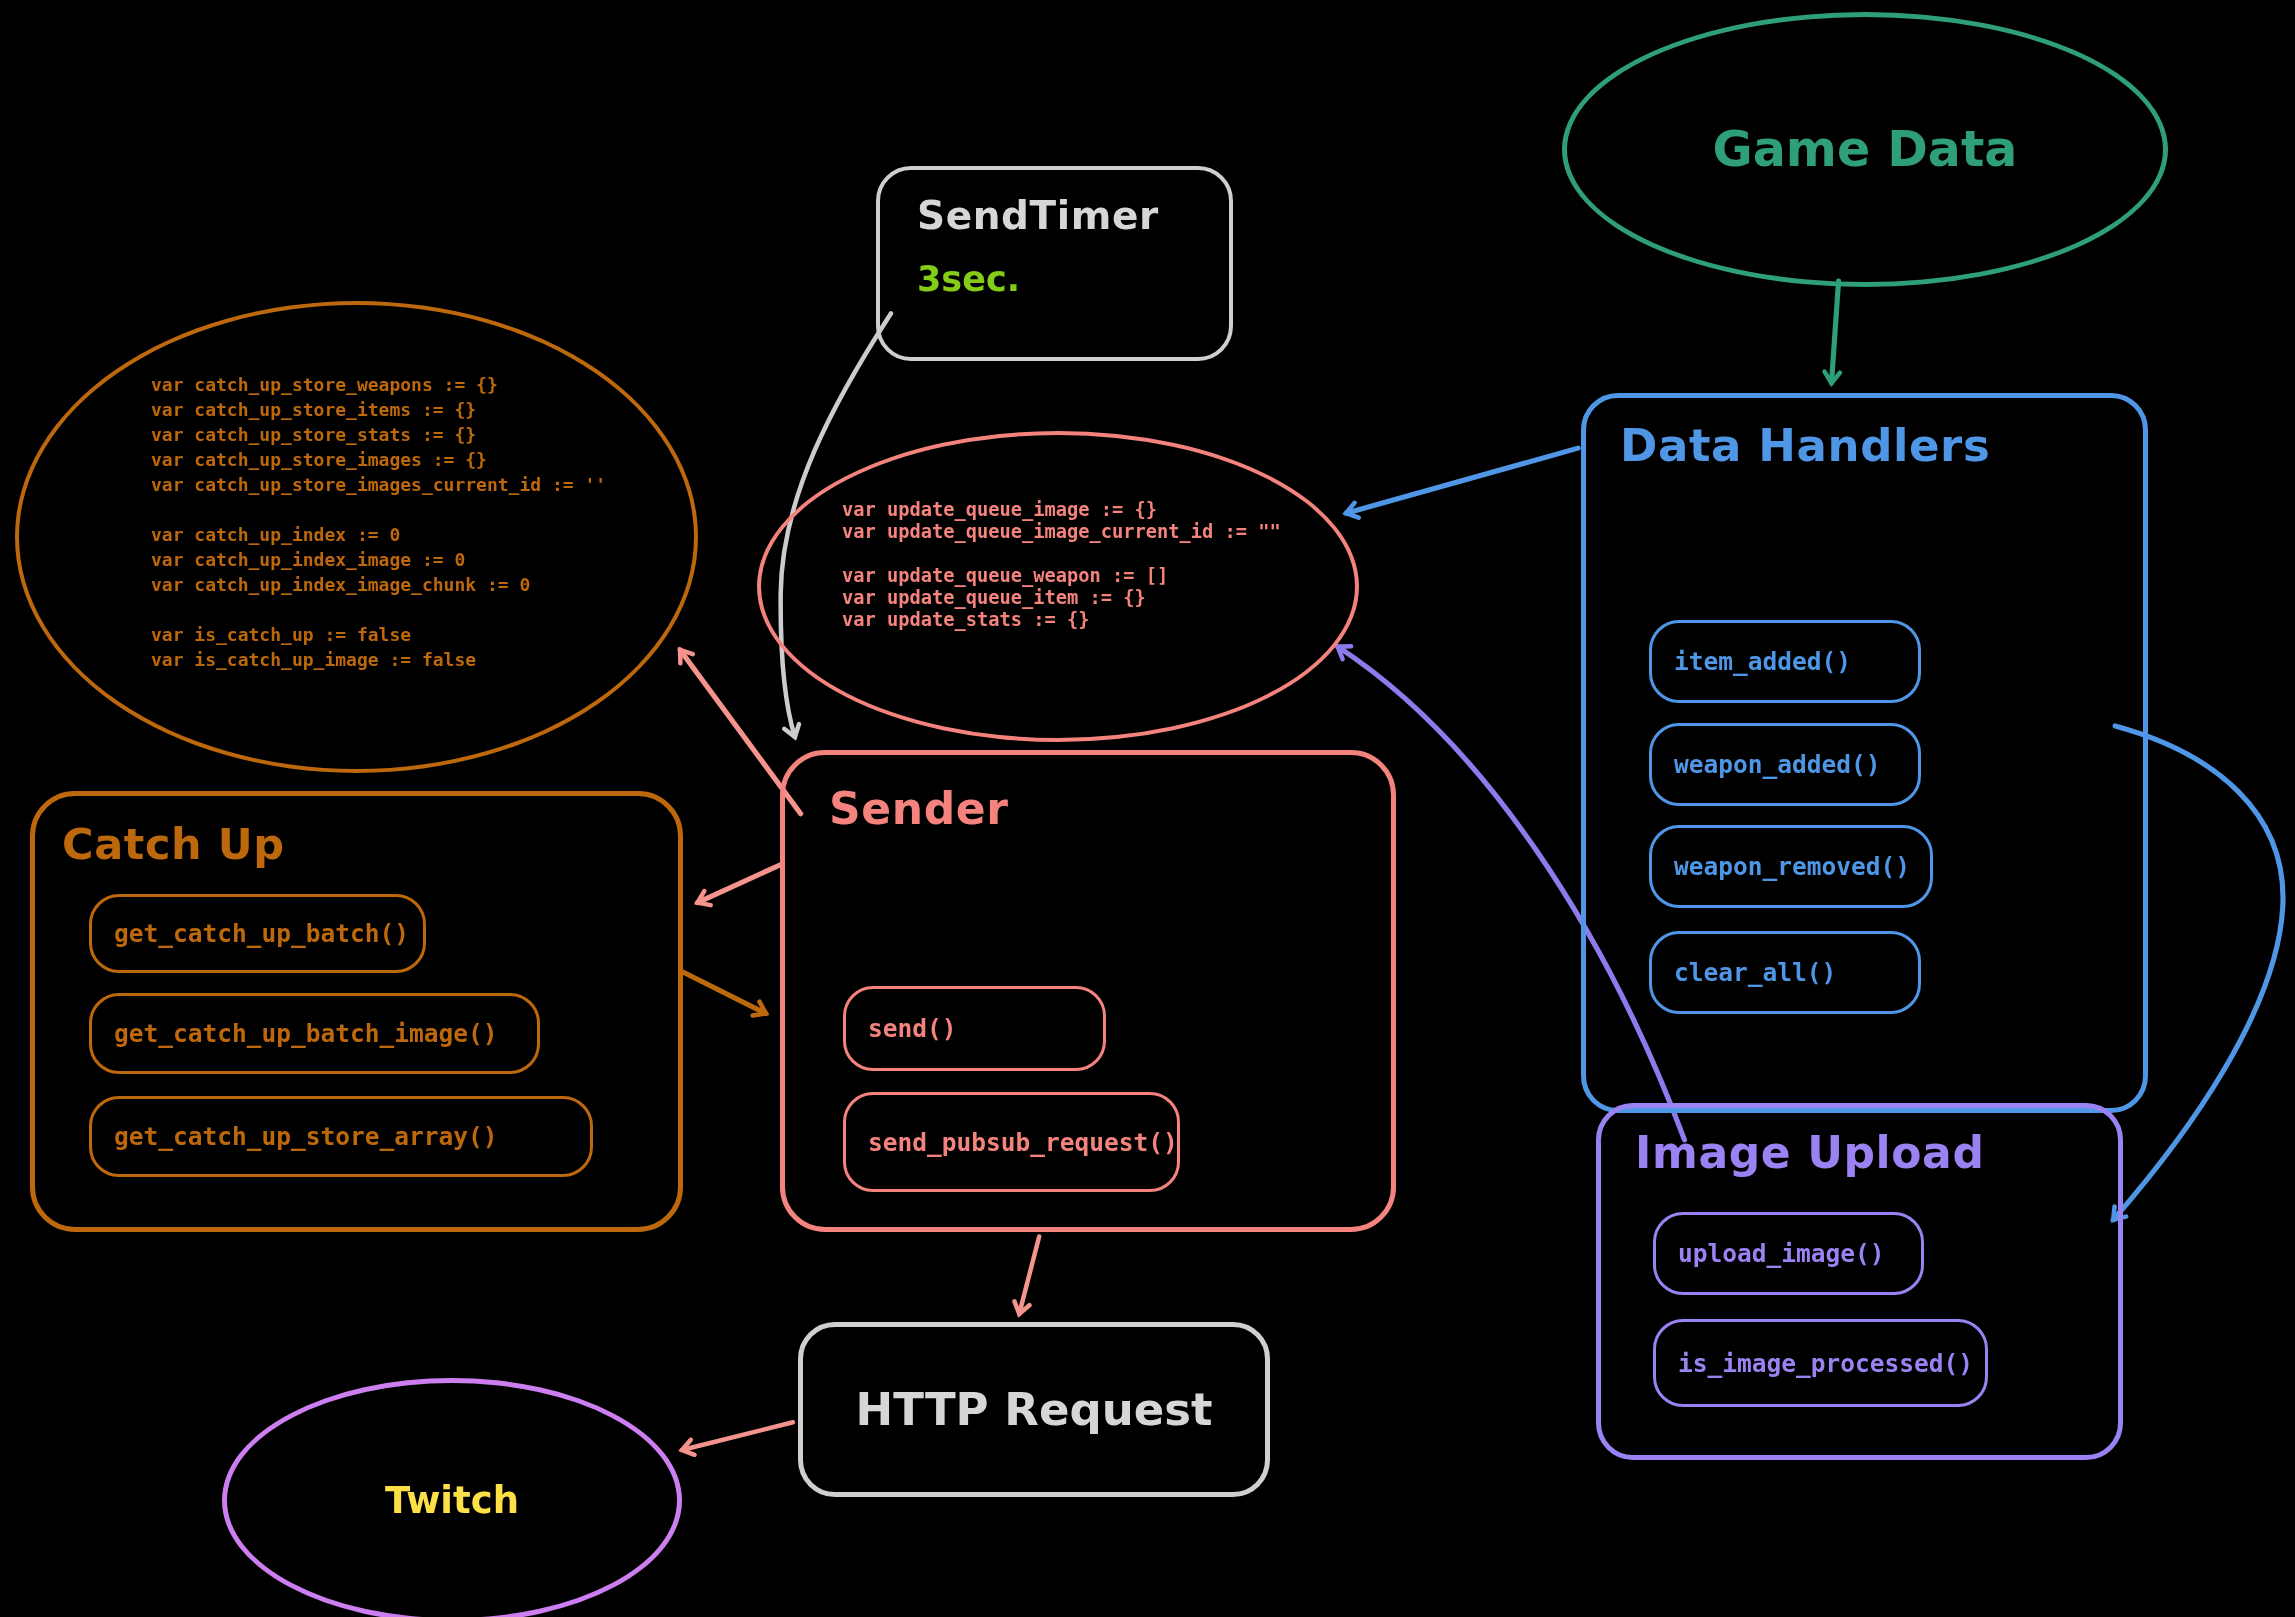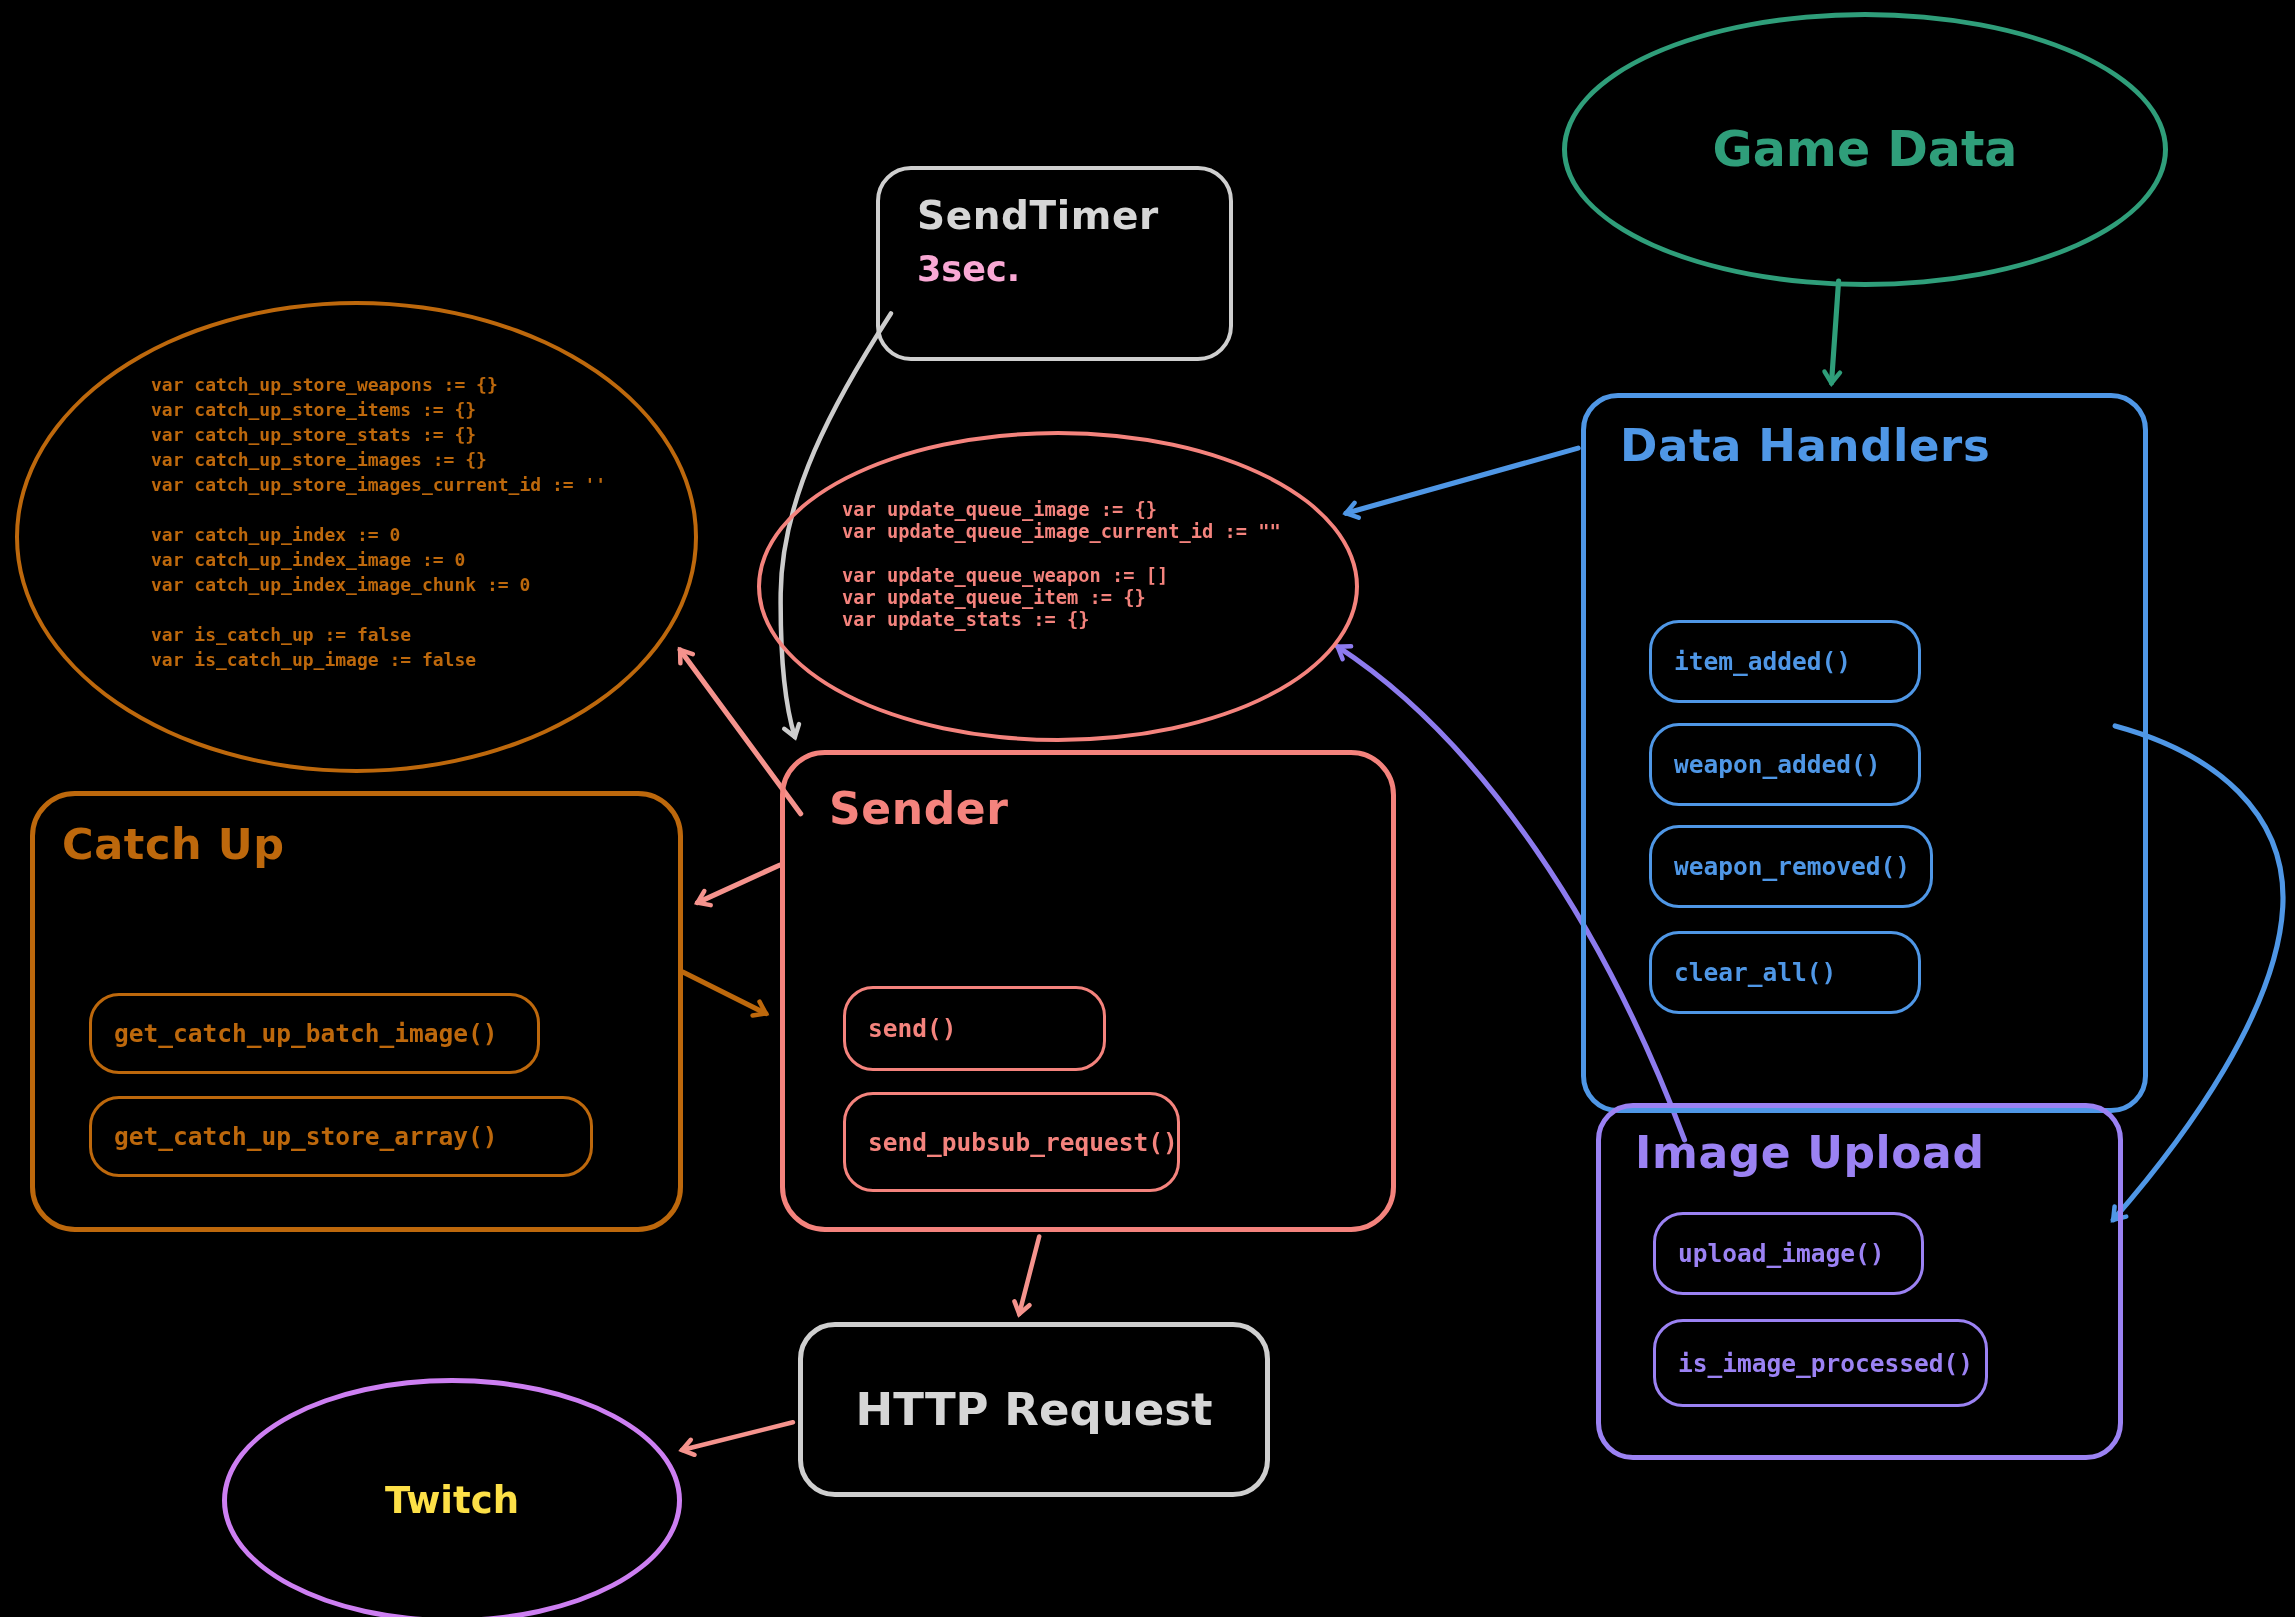--- a/index.html
+++ b/index.html
@@ -9,21 +9,21 @@
 
   .shape{position:absolute;box-sizing:border-box;background:transparent;}
   .ellipse{border-radius:50%;border-style:solid;}
   .box{border-style:solid;}
 
   
   .c-orange{color:#bd680c;} .s-orange{border-color:#bd680c;}
   .c-salmon{color:#f4837d;} .s-salmon{border-color:#f4837d;}
   .c-blue{color:#4f97e6;}   .s-blue{border-color:#4f97e6;}
   .c-teal{color:#2f9e7a;}   .s-teal{border-color:#2f9e7a;}
-  .c-green{color:#f9a8d4;}
+  .c-green{color:#84cc16;margin-top:10px;}
   .c-purple{color:#9b82f3;} .s-purple{border-color:#9b82f3;}
   .c-grape{color:#fde047;}  .s-grape{border-color:#cd7ff2;}
   .c-gray{color:#d6d6d6;}   .s-gray{border-color:#cfcfcf;}
 
   .code{position:absolute;white-space:pre-line;
         font-family:"DejaVu Sans Mono",monospace;font-weight:bold;}
   .title{position:absolute;font-weight:bold;letter-spacing:0.6px;}
   .center-label{display:flex;align-items:center;justify-content:center;font-weight:bold;}
 
   .pill{position:absolute;box-sizing:border-box;border-style:solid;border-width:3.9px;
@@ -138,20 +138,23 @@
     <div class="code c-salmon">var update_queue_image := {}
 var update_queue_image_current_id := ""
 &nbsp;
 var update_queue_weapon := []
 var update_queue_item := {}
 var update_stats := {}</div>
   </div>
 
   <div class="shape box s-orange bx-catchup">
     <div class="title c-orange">Catch Up</div>
+    <div class="pill s-orange c-orange cu-m1">
+      <span>get_catch_up_batch()</span>
+      </div>
     <div class="pill s-orange c-orange cu-m2">
       <span>get_catch_up_batch_image()</span>
       </div>
     <div class="pill s-orange c-orange cu-m3">
       <span>get_catch_up_store_array()</span>
       </div>
   </div>
 
   <div class="shape box s-salmon bx-sender">
     <div class="title c-salmon">Sender</div>

